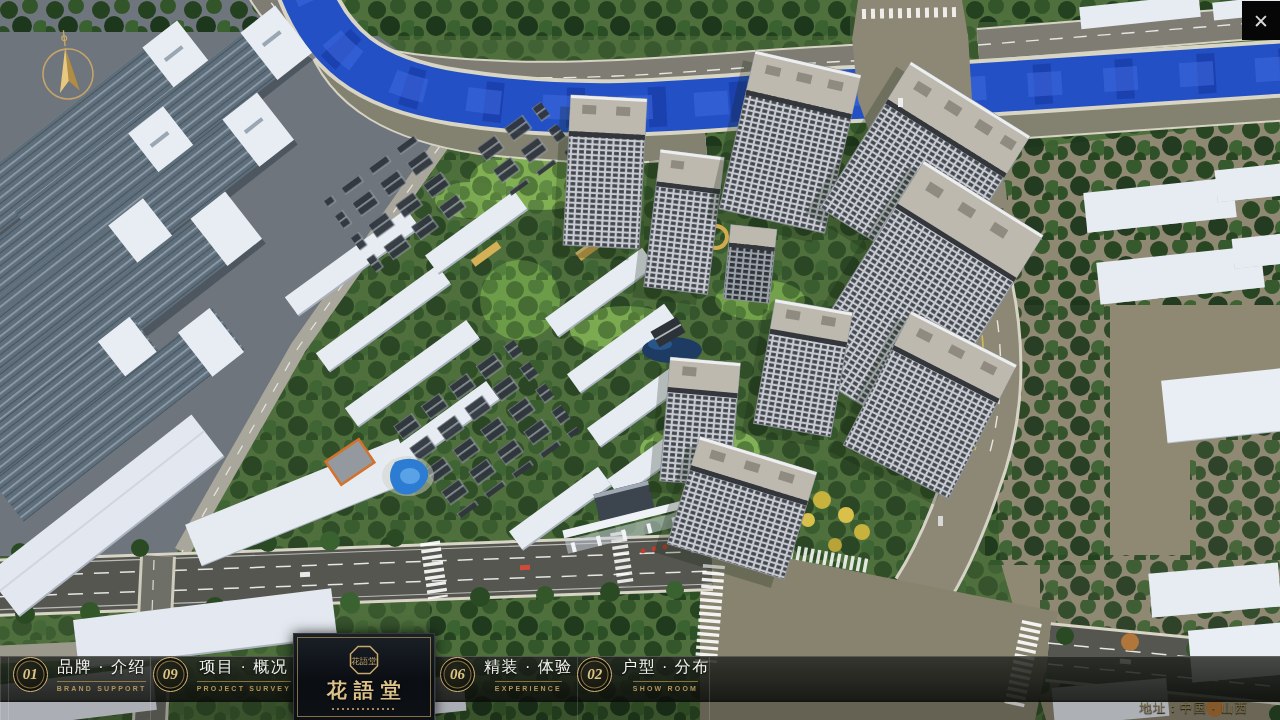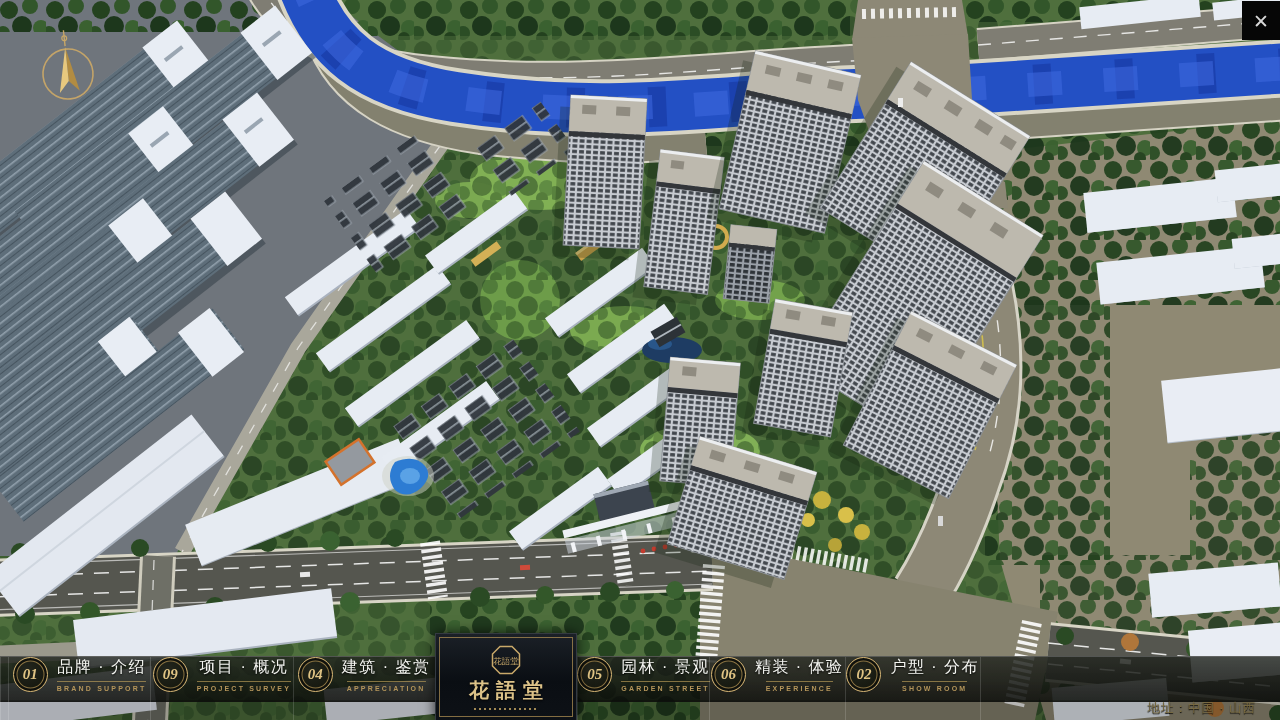--- a/index.html
+++ b/index.html
@@ -37,21 +37,21 @@
     background:linear-gradient(180deg,#1b2027,#0a0e13 55%,#0d1116);
     border:1px solid #343a41;box-shadow:0 0 12px rgba(0,0,0,.75);
     display:flex;flex-direction:column;align-items:center;justify-content:center;gap:2px;}
   .logo-panel::before{content:'';position:absolute;inset:3px;border:1px solid rgba(172,142,82,.75);pointer-events:none;}
   .logo-name{font-family:"DejaVu Serif",serif;font-weight:700;font-size:20px;color:#dcc288;
     letter-spacing:7px;margin-left:7px;text-shadow:0 1px 2px #000;}
   .logo-sub{width:64px;height:2px;margin-top:2px;
     background:repeating-linear-gradient(90deg,rgba(190,160,95,.85) 0 2px,transparent 2px 5px);}
 
   
-  .address{position:absolute;right:24px;top:700px;font-size:12.5px;color:#7d6e42;
+  .address{position:absolute;right:32px;top:700px;font-size:12.5px;color:#7d6e42;
     letter-spacing:1px;text-shadow:0 1px 1px #000;white-space:nowrap;}
 </style>
 </head>
 <body>
 
 <div class="stage">
 
 <svg class="map" viewBox="0 0 1280 720" preserveAspectRatio="none">
  <defs>
   <pattern id="tg" width="7" height="5.4" patternUnits="userSpaceOnUse">
@@ -537,50 +537,32 @@
   </div>
   <div class="nav-item">
     <div class="badge">
           <span>09</span>
         </div>
     <div class="labels">
           <div class="zh">项目 · 概况</div>
     <div class="en">PROJECT SURVEY</div>
         </div>
   </div>
-  <div class="nav-item">
-    <div class="badge">
-          <span>04</span>
-        </div>
-    <div class="labels">
-          <div class="zh">建筑 · 鉴赏</div>
-    <div class="en">APPRECIATION</div>
-        </div>
-  </div>
 
   <div class="logo-panel">
     <svg width="30" height="30" viewBox="0 0 30 30">
       <polygon points="9,1.5 21,1.5 28.5,9 28.5,21 21,28.5 9,28.5 1.5,21 1.5,9" fill="none" stroke="#c9a96a" stroke-width="1.5"></polygon>
       <text x="15" y="19" text-anchor="middle" font-size="8.5" fill="#c9a96a" font-family="DejaVu Serif,serif">花語堂</text>
     </svg>
     <div class="logo-name">花語堂</div>
     <div class="logo-sub"></div>
   </div>
 
   <div class="nav-item">
     <div class="badge">
-          <span>05</span>
-        </div>
-    <div class="labels">
-          <div class="zh">园林 · 景观</div>
-    <div class="en">GARDEN STREET</div>
-        </div>
-  </div>
-  <div class="nav-item">
-    <div class="badge">
           <span>06</span>
         </div>
     <div class="labels">
           <div class="zh">精装 · 体验</div>
     <div class="en">EXPERIENCE</div>
         </div>
   </div>
   <div class="nav-item">
     <div class="badge">
           <span>02</span>

